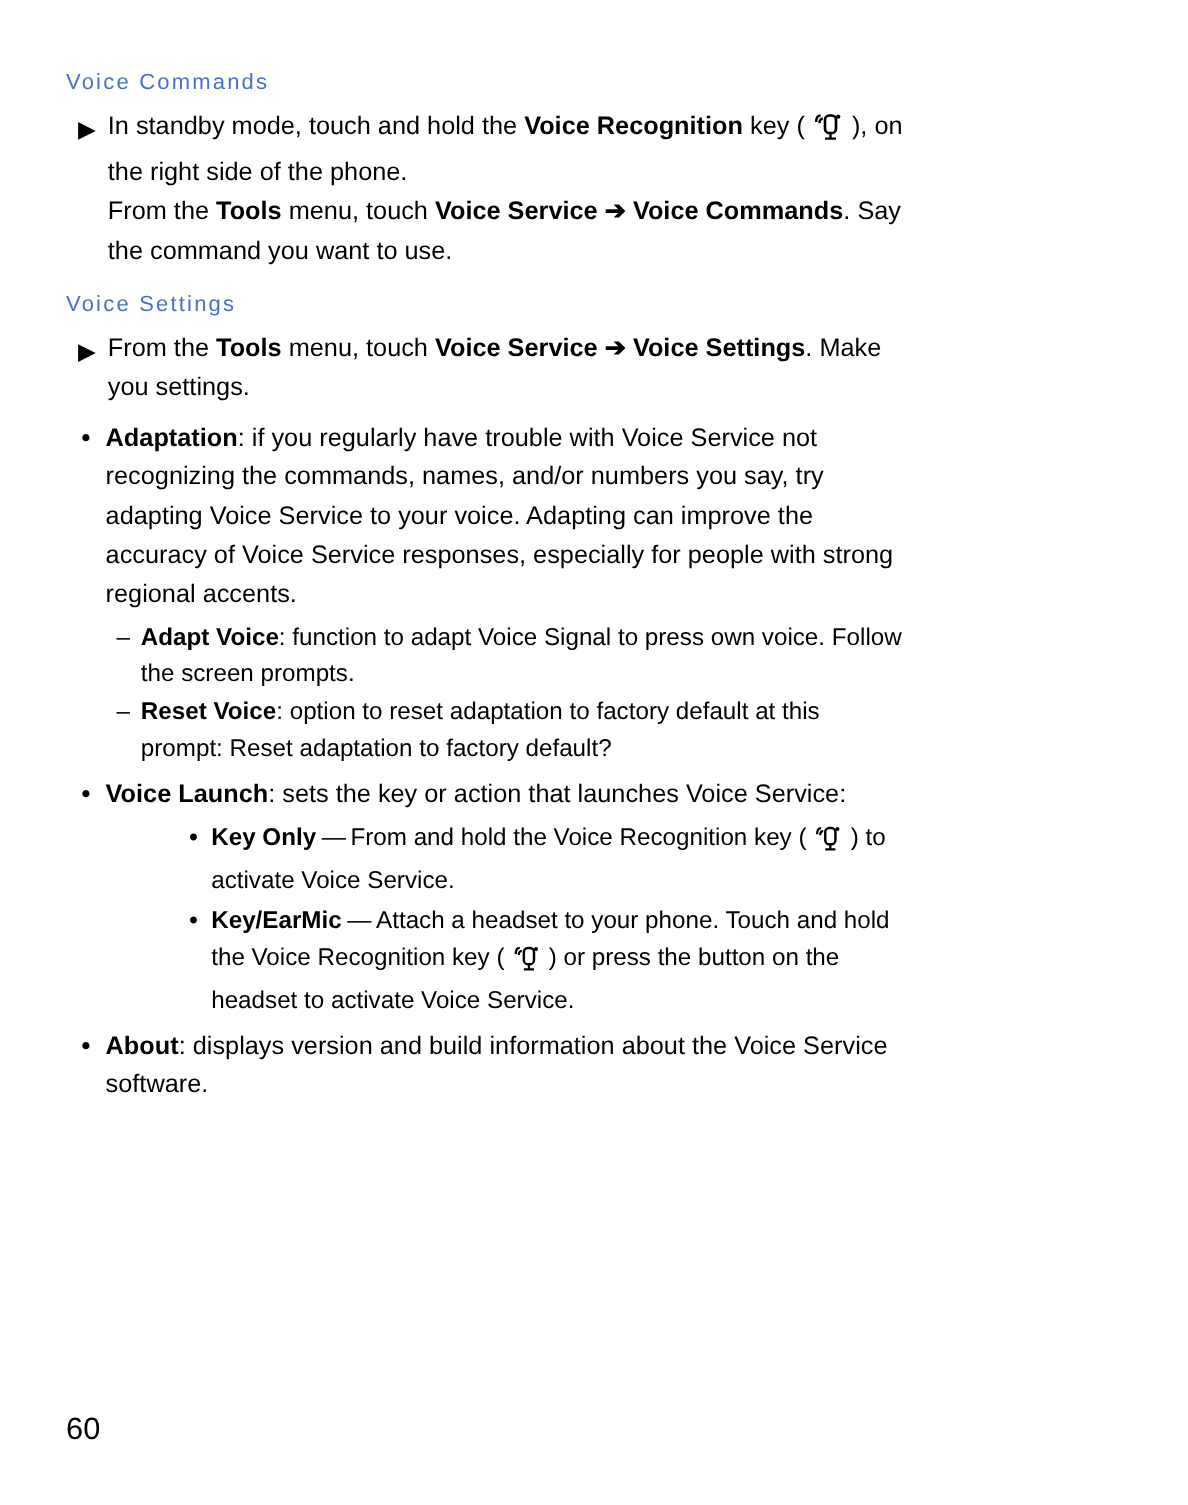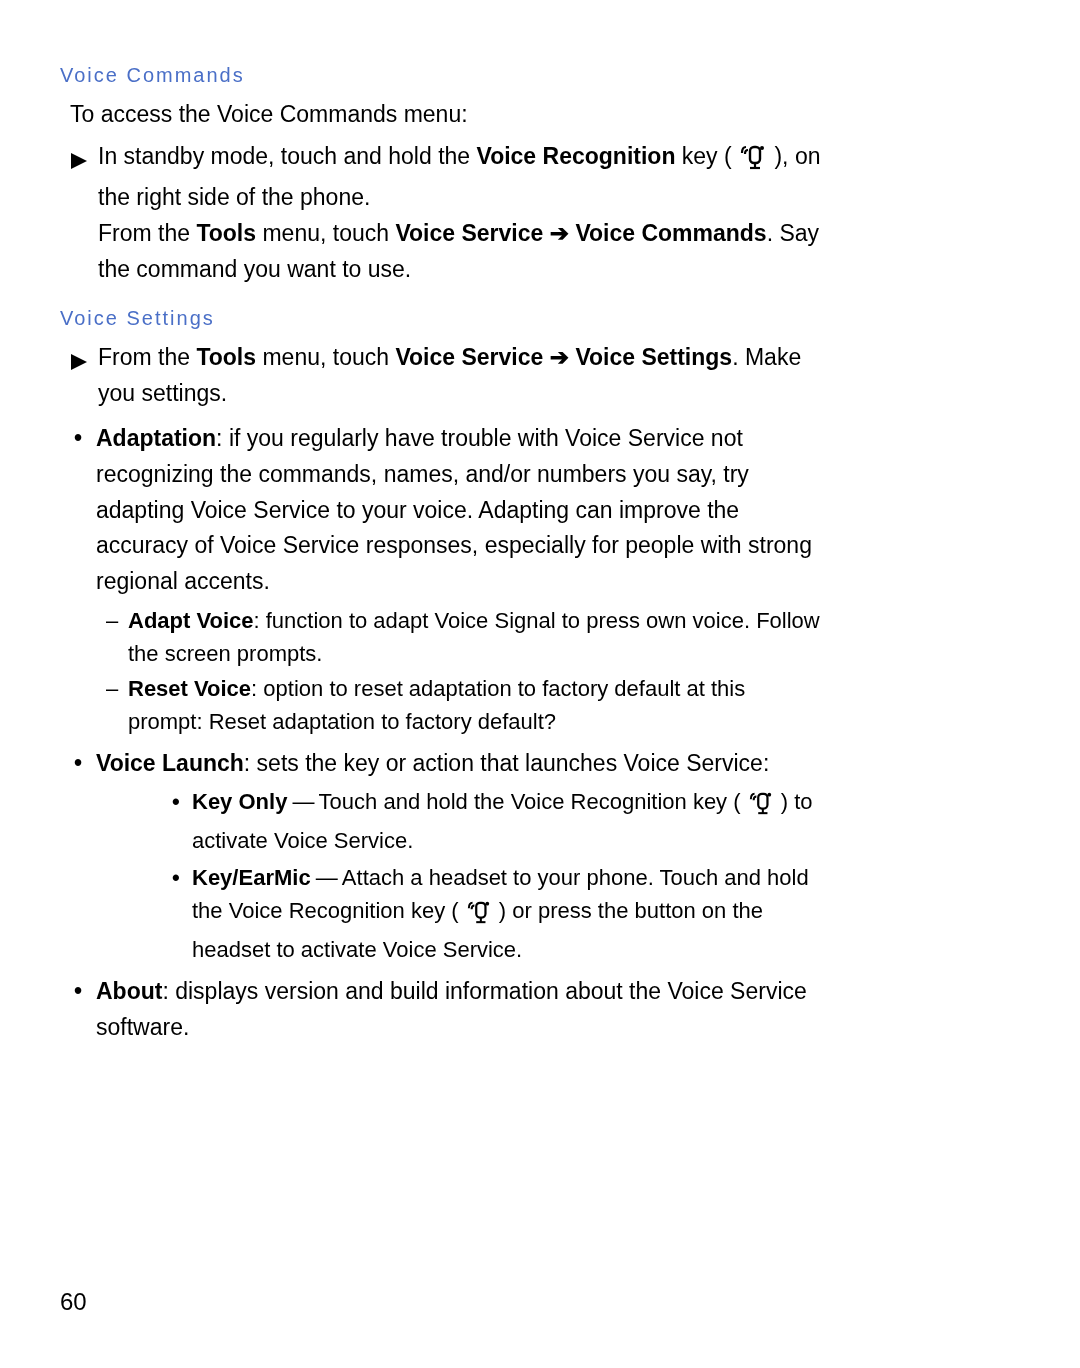--- a/index.html
+++ b/index.html
@@ -104,31 +104,30 @@
   .emdash { letter-spacing: -1px; }
   .icon-inline {
     display: inline-block;
     vertical-align: -6px;
     margin: 0 1px;
   }
   .page-number {
     position: absolute;
     bottom: 48px;
     left: 60px;
-    font-size: 24px;
+    font-size: 28px;
   }
 </style>
 </head>
 <body>
 
 <div class="page">
 
   <div class="section-heading">Voice Commands</div>
 
-  <div class="intro">To access the Voice Commands menu:</div>
 
   <div class="triangle-row">
     <span class="triangle-marker">
       <svg width="18" height="18" viewBox="0 0 18 18">
           <polygon points="1,1 17,9 1,17" fill="#000"></polygon>
         </svg>
     </span>
     <div class="triangle-body">
       <span>In standby mode, touch and hold the </span><span class="b">Voice Recognition</span><span> key ( </span><span class="icon-inline">
         <svg width="28" height="26" viewBox="0 0 28 26">
@@ -172,21 +171,21 @@
           <span class="cond">Reset Voice</span><span>: option to reset adaptation to factory default at this prompt: Reset adaptation to factory default?</span>
         </li>
       </ul>
     </li>
 
 
     <li>
       <span class="cond">Voice Launch</span><span>: sets the key or action that launches Voice Service:</span>
       <ul class="sub-bullet-list">
         <li>
-          <span class="cond">Key Only</span><span class="emdash"> — </span><span>Touch and hold the Voice Recognition key ( </span><span class="icon-inline">
+          <span class="cond">Key Only</span><span class="emdash"> — </span><span>From and hold the Voice Recognition key ( </span><span class="icon-inline">
             <svg width="26" height="24" viewBox="0 0 28 26">
               <path d="M3 9 Q3 3 7 3" fill="none" stroke="#000" stroke-width="2.2"></path>
               <path d="M6 10 Q6 6 9 6" fill="none" stroke="#000" stroke-width="2.2"></path>
               <rect x="11" y="3" width="10" height="16" rx="4" fill="none" stroke="#000" stroke-width="2.4"></rect>
               <line x1="16" y1="19" x2="16" y2="24" stroke="#000" stroke-width="2.2"></line>
               <line x1="11" y1="24" x2="21" y2="24" stroke="#000" stroke-width="2.2"></line>
               <circle cx="23" cy="4" r="2" fill="#000"></circle>
             </svg>
           </span><span> ) to activate Voice Service.</span>
         </li>

